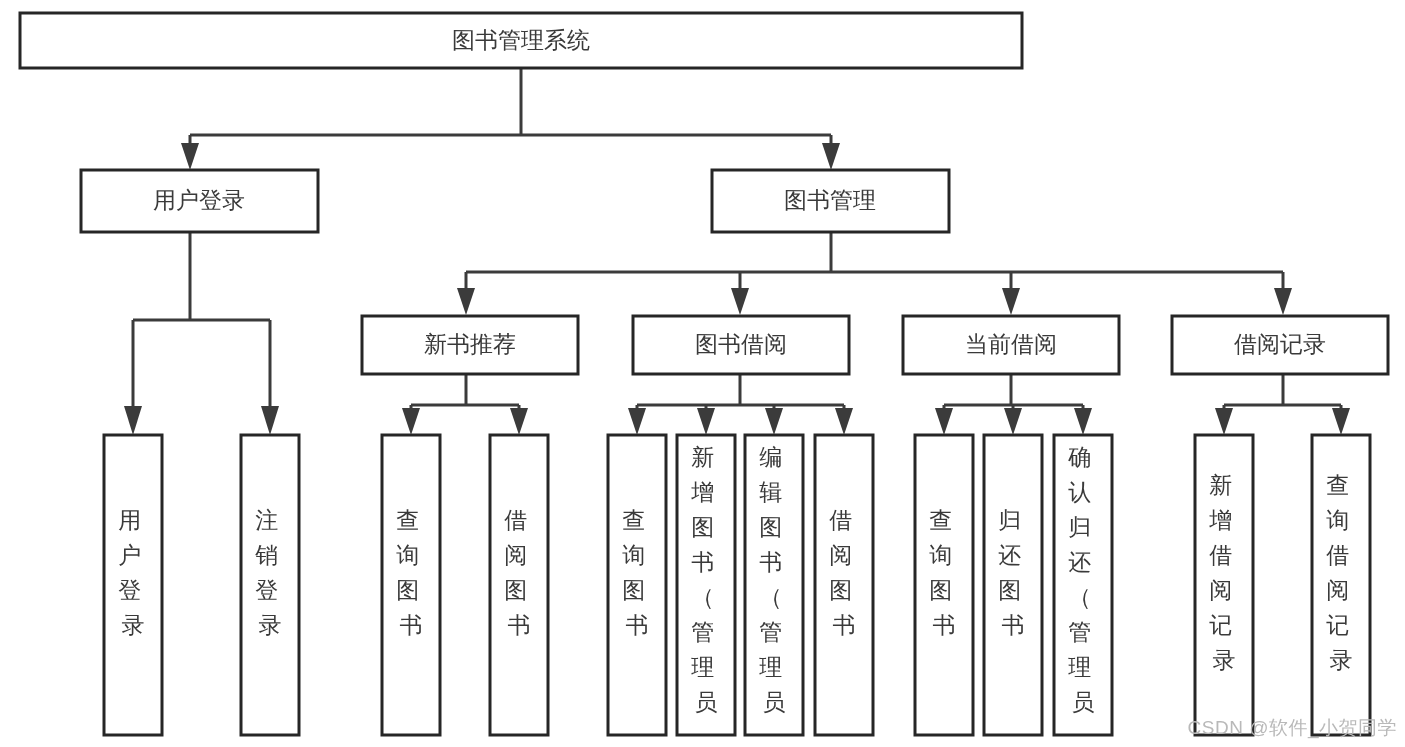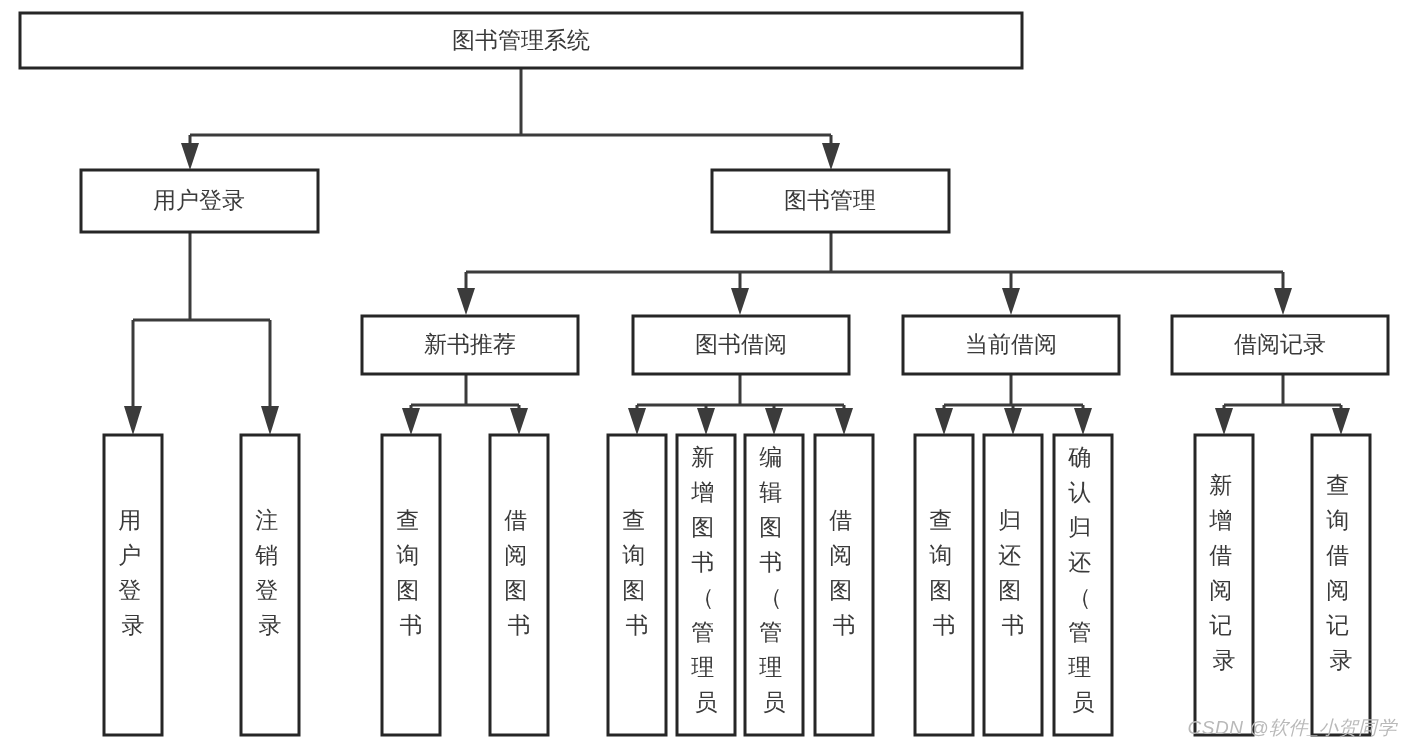--- a/index.html
+++ b/index.html
@@ -56,21 +56,20 @@
   }
   .watermark-text {
     position: absolute;
     right: 8px;
     bottom: 6px;
     font-family: "Liberation Sans", "DejaVu Sans", sans-serif;
     font-size: 19px;
     color: #b9b9b9;
     white-space: nowrap;
     letter-spacing: 0.5px;
-    font-style: italic;
   }
 </style>
 </head>
 <body>
 
 <div id="diagram-root">
 
   <svg id="flowchart" viewBox="0 0 1405 747" xmlns="http://www.w3.org/2000/svg">
 
     <g>

